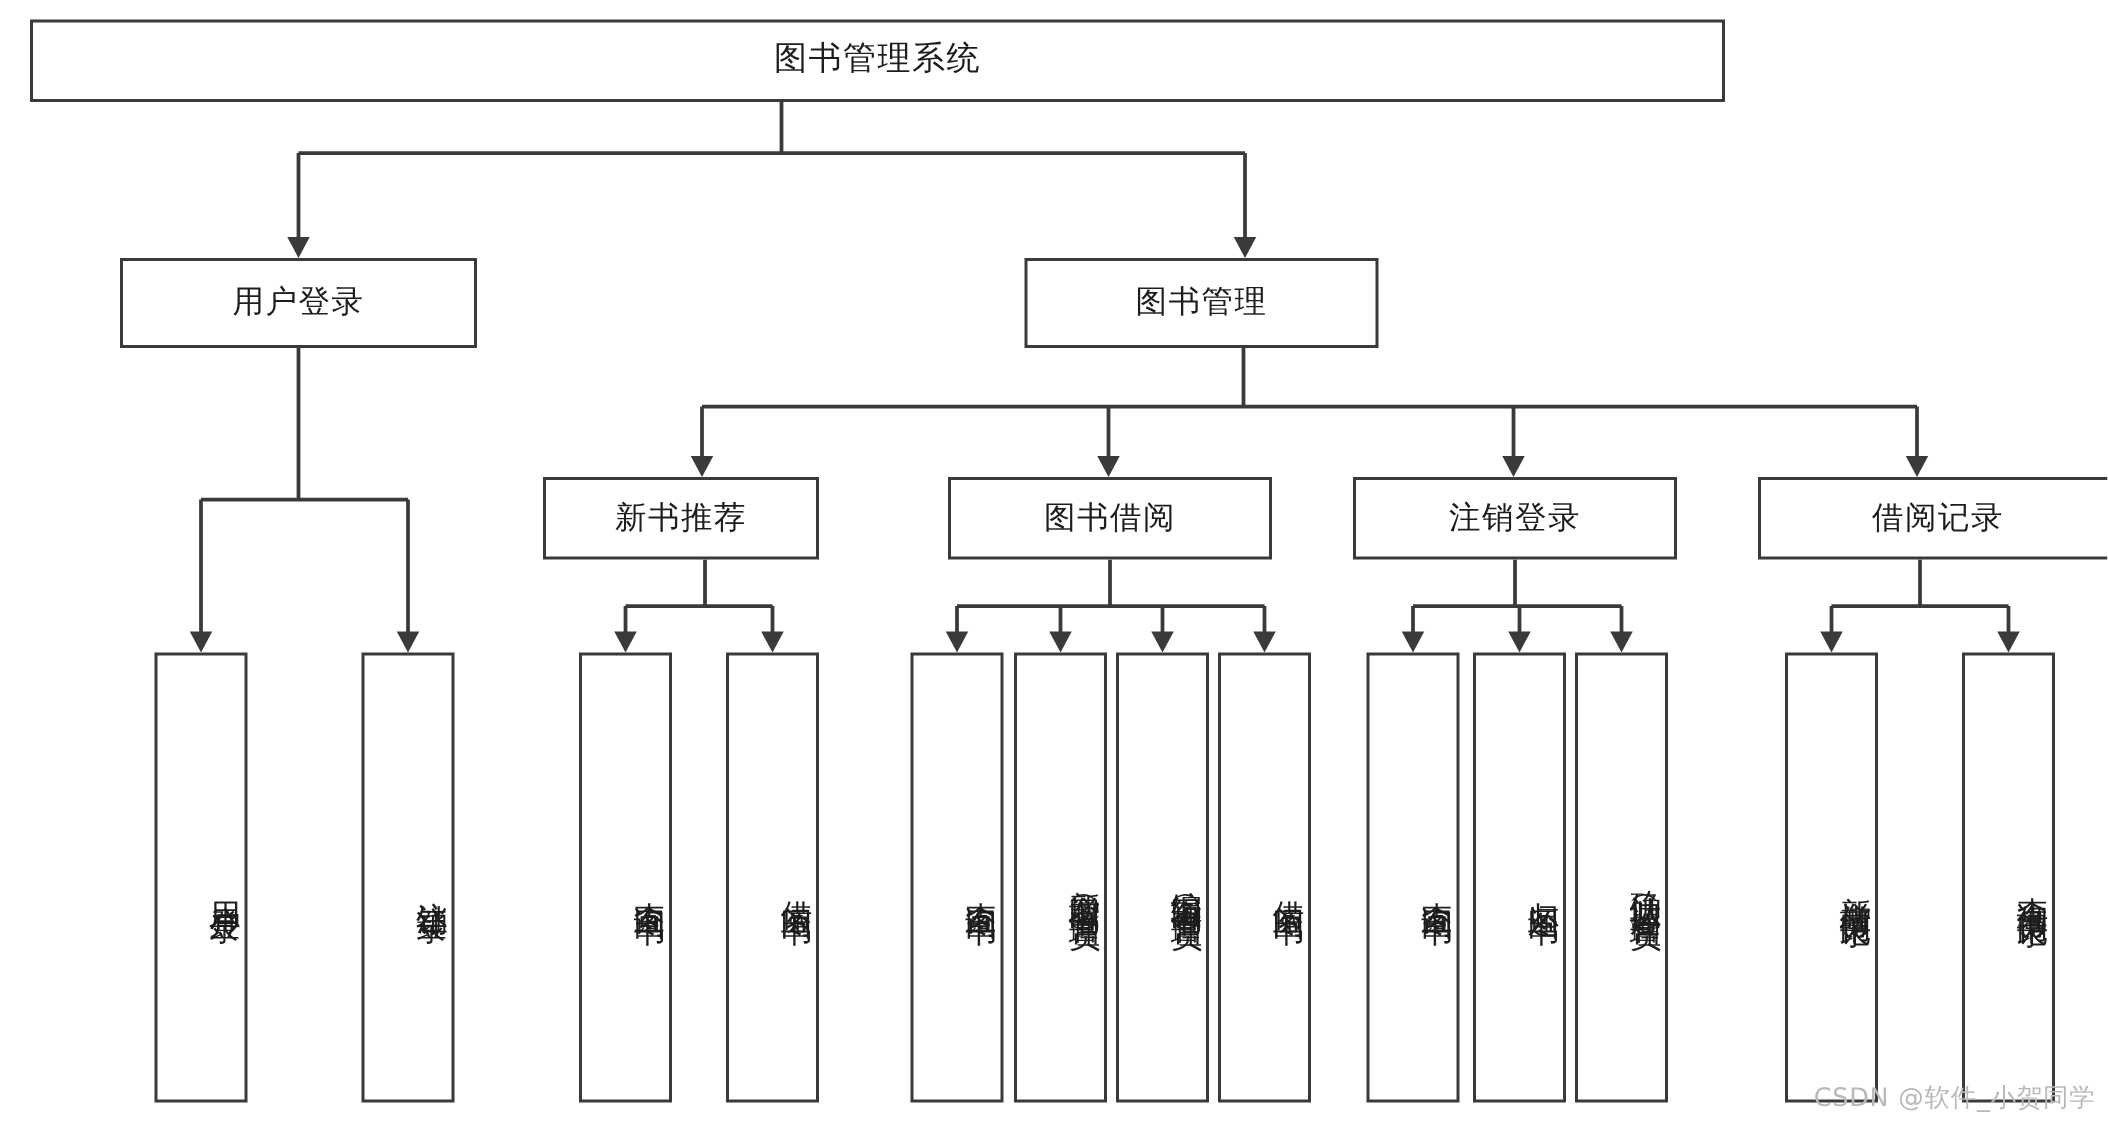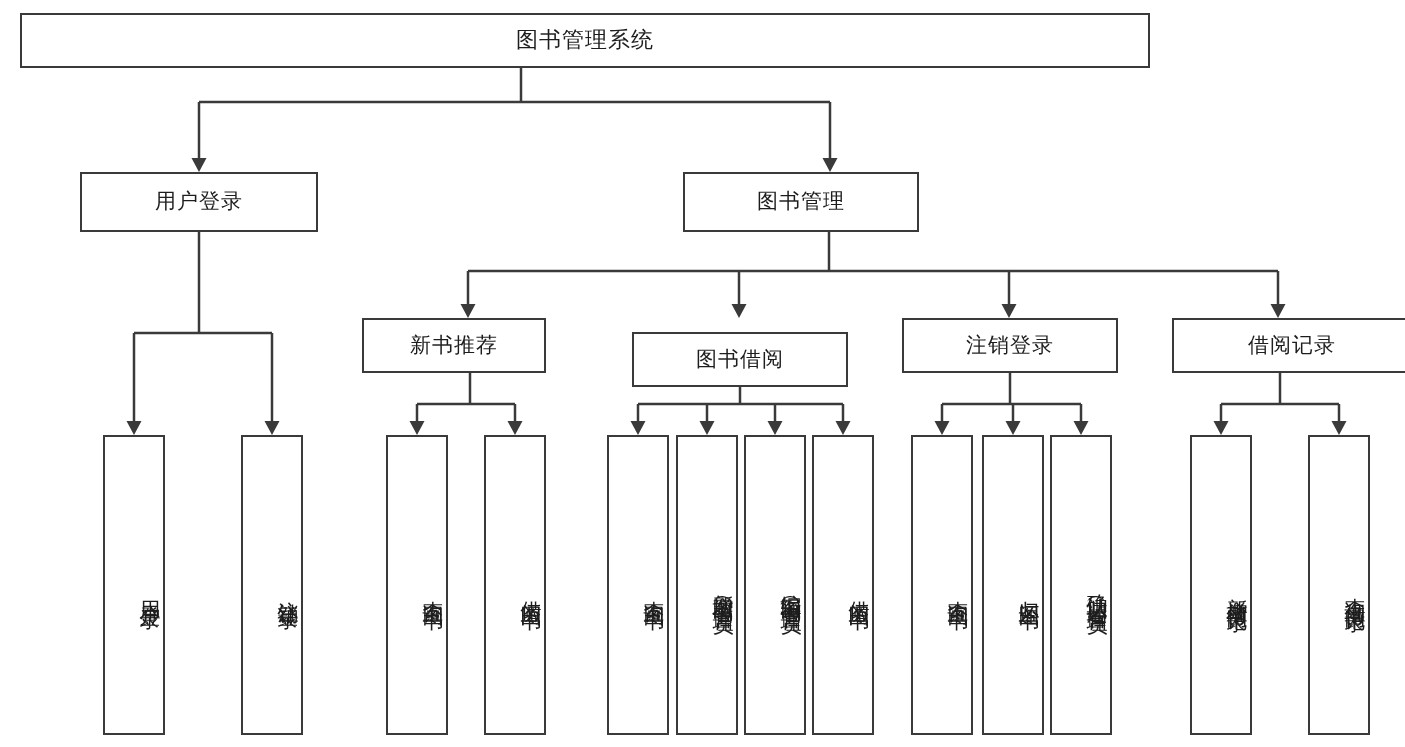--- a/index.html
+++ b/index.html
@@ -131,21 +131,21 @@
       </div>
       <div class="node node-h" style="left: 80px; top: 172px; width: 238px; height: 60px;">
         <span>用户登录</span>
       </div>
       <div class="node node-h" style="left: 683px; top: 172px; width: 236px; height: 60px;">
         <span>图书管理</span>
       </div>
       <div class="node node-h" style="left: 362px; top: 318px; width: 184px; height: 55px;">
         <span>新书推荐</span>
       </div>
-      <div class="node node-h" style="left: 632px; top: 332px; width: 216px; height: 55px;">
+      <div class="node node-h" style="left: 632px; top: 318px; width: 216px; height: 55px;">
         <span>图书借阅</span>
       </div>
       <div class="node node-h" style="left: 902px; top: 318px; width: 216px; height: 55px;">
         <span>注销登录</span>
       </div>
       <div class="node node-h" style="left: 1172px; top: 318px; width: 240px; height: 55px;">
         <span>借阅记录</span>
       </div>
       <div class="node node-v" style="left: 103px; top: 435px; width: 62px; height: 300px;">
         <span>用户登录</span>
@@ -180,13 +180,14 @@
       <div class="node node-v" style="left: 1050px; top: 435px; width: 62px; height: 300px;">
         <span>确认归还（管理员）</span>
       </div>
       <div class="node node-v" style="left: 1190px; top: 435px; width: 62px; height: 300px;">
         <span>新增借阅记录</span>
       </div>
       <div class="node node-v" style="left: 1308px; top: 435px; width: 62px; height: 300px;">
         <span>查询借阅记录</span>
       </div>
     </div>
+  <div id="watermark">CSDN @软件_小贺同学</div>
 </div>
 
 </body></html>

